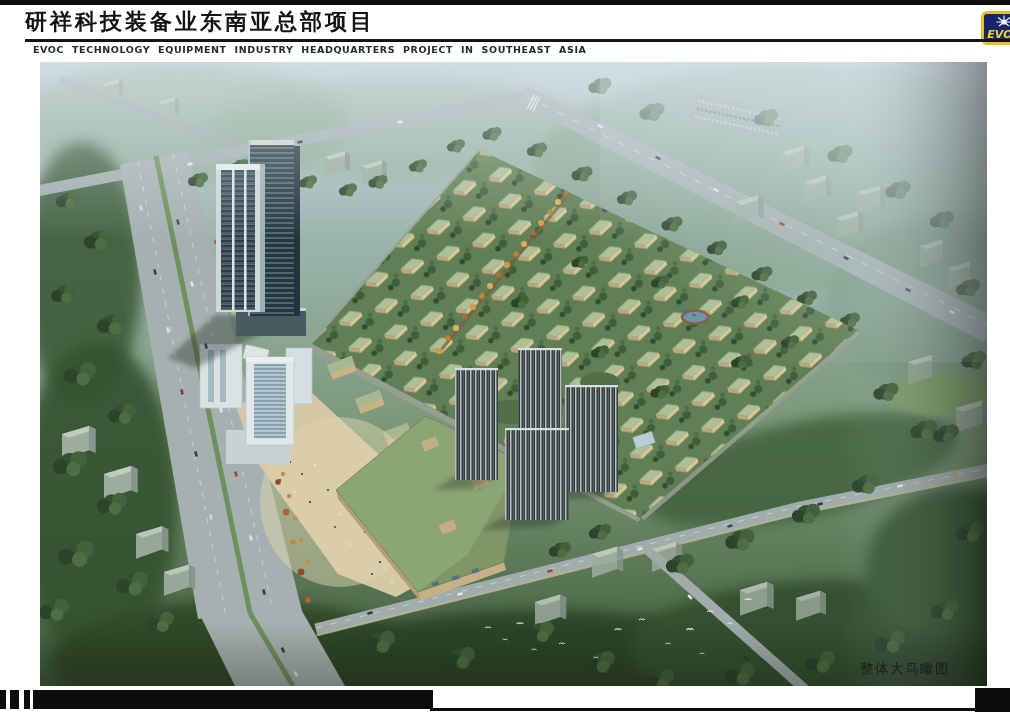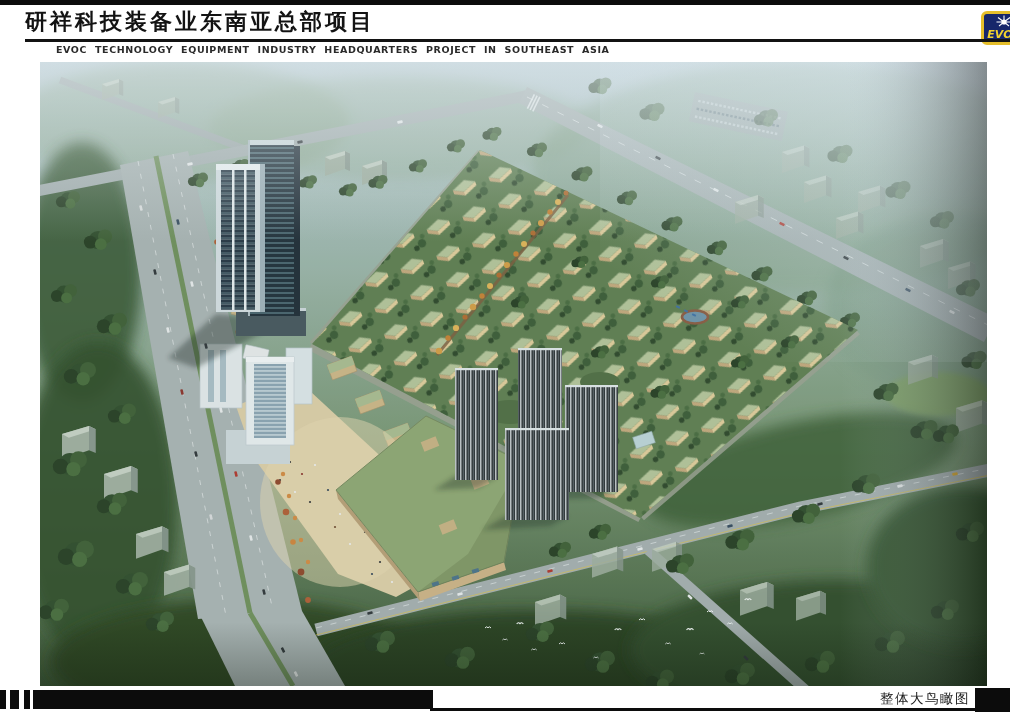--- a/index.html
+++ b/index.html
@@ -3,32 +3,32 @@
 <meta charset="utf-8">
 <style>
   html,body{margin:0;padding:0;background:#ffffff;}
   #page{position:relative;width:1010px;height:714px;background:#ffffff;overflow:hidden;
         font-family:"DejaVu Sans","Liberation Sans",sans-serif;}
   .abs{position:absolute;}
   
   #topbar{left:0;top:0;width:1010px;height:5px;background:#0c0c0c;}
   #title-cn{left:25px;top:7px;font-size:22px;font-weight:700;letter-spacing:3px;color:#131313;white-space:nowrap;}
   #title-rule{left:25px;top:39px;width:985px;height:2.5px;background:#131313;}
-  #subtitle-en{left:33px;top:44px;font-size:9.5px;font-weight:700;letter-spacing:.6px;word-spacing:4px;color:#2a2a2a;white-space:nowrap;margin-left:23px;}
+  #subtitle-en{left:33px;top:44px;font-size:9.5px;font-weight:700;letter-spacing:.6px;word-spacing:4px;color:#2a2a2a;white-space:nowrap;}
   #evoc-logo{left:981px;top:11px;width:46px;height:34px;background:#16266b;border:3px solid #e5be2b;border-radius:6px;box-sizing:border-box;overflow:hidden;}
   #evoc-logo svg{display:block;}
   
   #render{left:40px;top:62px;width:947px;height:624px;background:#9db5ab;}
   #render svg{display:block;}
   
   .fstripe{top:690px;height:19px;background:#0c0c0c;}
   #fs1{left:0;width:6px;} #fs2{left:10px;width:9px;} #fs3{left:24px;width:6px;}
   #footer-bar{left:33px;top:690px;width:400px;height:19px;background:#0c0c0c;}
   #footer-line{left:430px;top:708px;width:580px;height:3px;background:#0c0c0c;}
-  #footer-caption{left:860px;top:690px;width:110px;font-size:13.5px;letter-spacing:1.5px;color:#1a1a1a;text-align:right;white-space:nowrap;font-family:Liberation Serif, serif;}
+  #footer-caption{left:860px;top:660px;width:110px;font-size:13.5px;letter-spacing:1.5px;color:#1a1a1a;text-align:left;white-space:nowrap;font-family:Liberation Serif, serif;}
   #footer-square{left:975px;top:688px;width:35px;height:24px;background:#0c0c0c;}
 </style>
 </head>
 <body>
 
 <div id="page">
 
   <div class="abs" id="topbar"></div>
   <div class="abs" id="title-cn">研祥科技装备业东南亚总部项目</div>
   <div class="abs" id="evoc-logo">

